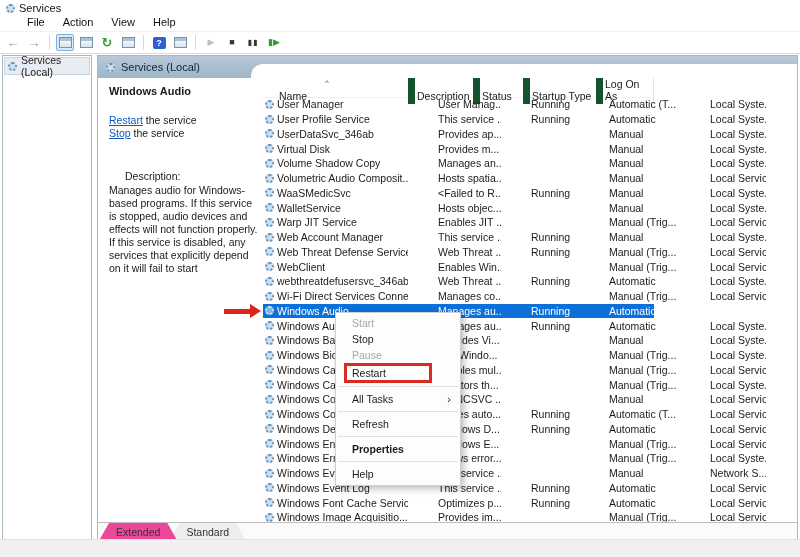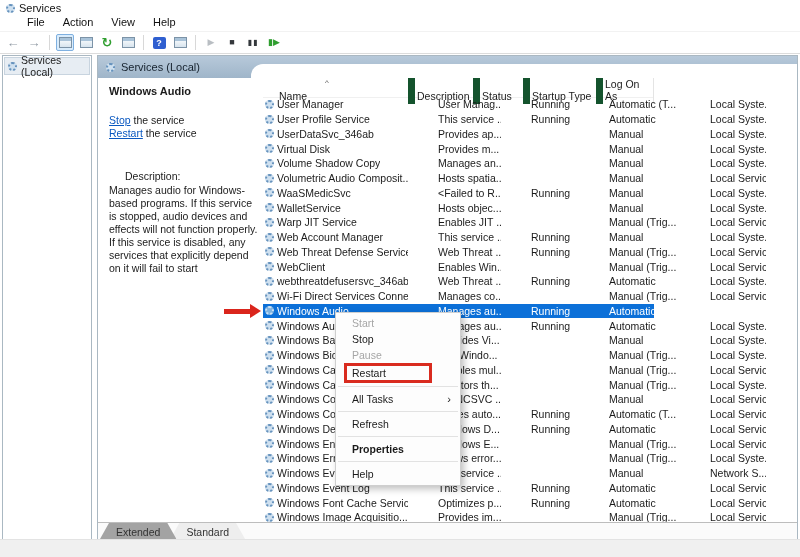--- a/index.html
+++ b/index.html
@@ -52,21 +52,21 @@
   .rows{position:absolute;left:0;right:0;top:19px;bottom:0;overflow:hidden;}
   .row{display:grid;grid-template-columns:145px 65px 50px 73px 58px;height:14.75px;align-items:center;width:391px;font-size:10.5px;gap:28px;}
   .cell{overflow:hidden;white-space:nowrap;padding-left:2px;}
   .cell.name{display:flex;align-items:center;padding-left:2px;gap:3px;}
   .cell.name .ntext{overflow:hidden;white-space:nowrap;}
   .row.selected{background:#0c70d8;color:#fff;}
   .row.selected .gear{border-color:#cfe3f5;background:#7fb3e0;}
   
   .tabbar{position:absolute;left:0;right:0;bottom:0;height:16px;border-top:1px solid #bdbdbd;background:#fbfbfb;display:flex;align-items:stretch;padding-left:2px;}
   .tab{font-size:10.5px;padding:1px 16px 0 16px;background:#eeeeee;color:#333;clip-path:polygon(9px 0,calc(100% - 9px) 0,100% 100%,0 100%);margin-right:-6px;display:flex;align-items:center;filter:drop-shadow(0 0 1px #9a9a9a);}
-  .tab-active{background:#a3a3a3;font-weight:400;z-index:2;}
+  .tab-active{background:#ec4899;font-weight:400;z-index:2;}
   
   .statusbar{position:absolute;left:0;right:0;bottom:0;height:17px;background:#f0f0f0;border-top:1px solid #e3e3e3;}
   
   .ctxmenu{position:absolute;left:335px;top:312px;width:126px;background:#fdfdfd;border:1px solid #cfcfcf;box-shadow:3px 3px 7px rgba(0,0,0,.25);z-index:100;padding:2px 0;box-sizing:border-box;}
   .mi{position:relative;height:16px;line-height:16px;padding-left:16px;font-size:10.5px;color:#1b1b1b;cursor:default;}
   .mi.big{height:18px;line-height:18px;}
   .mi.dis{color:#a6a6a6;}
   .mi.bold{font-weight:700;}
   .mi.boxed{height:20px;line-height:20px;}
   .mi.boxed::after{content:'';position:absolute;top:0;left:8px;right:28px;bottom:0;border:3px solid #d92b1f;box-sizing:border-box;}
@@ -149,22 +149,22 @@
       <div class="panel-header">
         <span class="gear"></span>
         <span class="ph-text">Services (Local)</span>
         <span class="white-tab"></span>
       </div>
 
       <div class="content">
         <div class="info">
           <div class="svc-title">Windows Audio</div>
           <div class="links">
+            <div><span class="lnk">Restart</span><span> the service</span></div>
             <div><span class="lnk">Stop</span><span> the service</span></div>
-            <div><span class="lnk">Restart</span><span> the service</span></div>
           </div>
           <div class="desc-label">Description:</div>
           <div class="desc-text">Manages audio for Windows-based programs.  If this service is stopped, audio devices and effects will not function properly.  If this service is disabled, any services that explicitly depend on it will fail to start</div>
         </div>
 
         <div class="table">
           <div class="thead" id="thead">
               <div class="th">
                 <span class="th-label">Name</span>
                 <span class="sort-caret">^</span>

